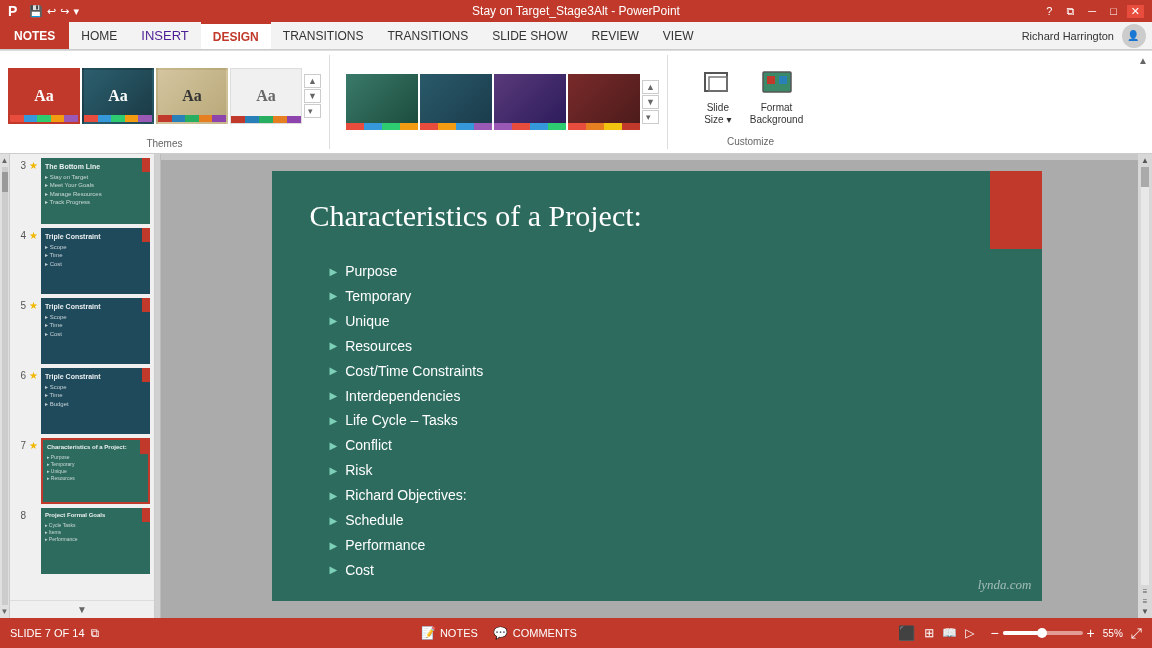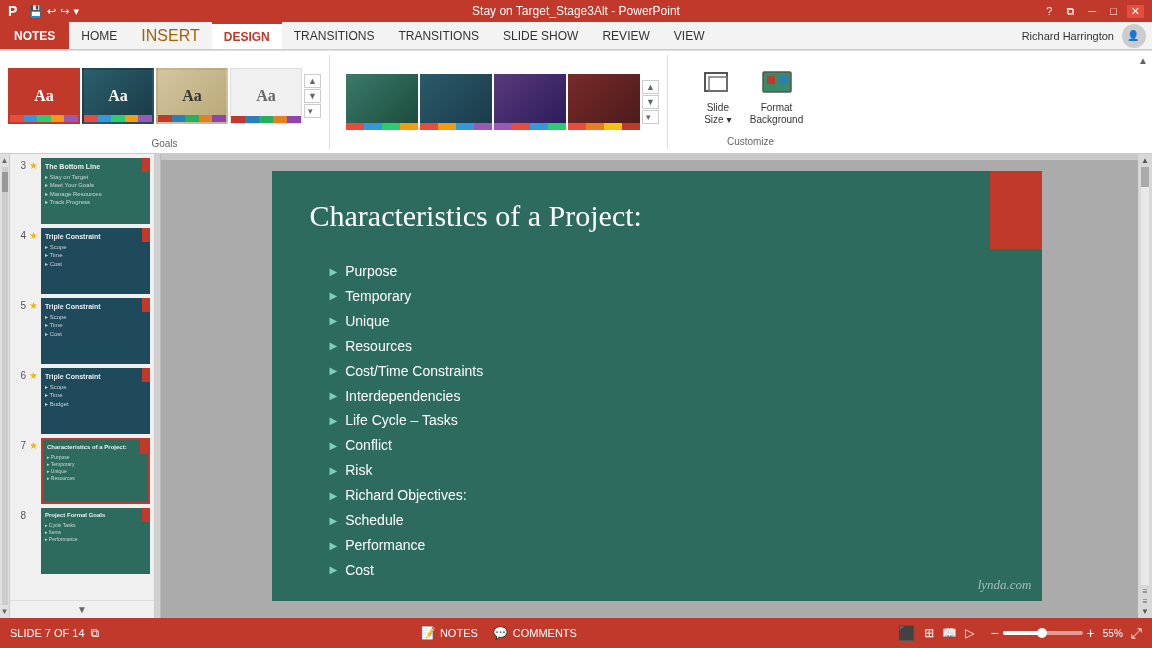--- a/index.html
+++ b/index.html
@@ -36,21 +36,21 @@
     <span style="color:white;font-size:11px;cursor:pointer;padding:0 4px;">⧉</span>
     <span style="color:white;font-size:11px;cursor:pointer;padding:0 4px;">─</span>
     <span style="color:white;font-size:11px;cursor:pointer;padding:0 4px;">□</span>
     <span style="color:white;font-size:11px;cursor:pointer;padding:0 4px;background:#e74c3c;">✕</span>
   </div>
 </div>
 
 <div id="ribbon-tabs" style="display:flex;align-items:center;background:#f3f3f3;height:28px;border-bottom:1px solid #ccc;">
   <div style="padding:4px 14px;font-size:12px;cursor:pointer;height:100%;display:flex;align-items:center;background:#c0392b;color:white;font-weight:bold;">NOTES</div>
   <div style="padding:4px 12px;font-size:12px;cursor:pointer;height:100%;display:flex;align-items:center;color:#333;">HOME</div>
-  <div style="padding:20px 12px;font-size:16px;cursor:pointer;height:100%;display:flex;align-items:center;color:#a16207;">INSERT</div>
+  <div style="padding:20px 12px;font-size:13px;cursor:pointer;height:100%;display:flex;align-items:center;color:#4c1d95;">INSERT</div>
   <div style="padding:4px 12px;font-size:12px;cursor:pointer;height:100%;display:flex;align-items:center;color:#c0392b;background:white;border-top:2px solid #c0392b;font-weight:600;">DESIGN</div>
   <div style="padding:4px 12px;font-size:12px;cursor:pointer;height:100%;display:flex;align-items:center;color:#333;">TRANSITIONS</div>
   <div style="padding:4px 12px;font-size:12px;cursor:pointer;height:100%;display:flex;align-items:center;color:#333;">TRANSITIONS</div>
   <div style="padding:4px 12px;font-size:12px;cursor:pointer;height:100%;display:flex;align-items:center;color:#333;">SLIDE SHOW</div>
   <div style="padding:0 12px;font-size:12px;cursor:pointer;height:100%;display:flex;align-items:center;color:#333;">REVIEW</div>
   <div style="padding:4px 12px;font-size:12px;cursor:pointer;height:100%;display:flex;align-items:center;color:#333;">VIEW</div>
   <div style="flex:1;"></div>
   <div style="font-size:11px;color:#333;padding:0 8px;cursor:pointer;">Richard Harrington</div>
   <div style="width:24px;height:24px;background:#ccc;border-radius:50%;margin-right:6px;display:flex;align-items:center;justify-content:center;font-size:10px;">👤</div>
 </div>
@@ -103,21 +103,21 @@
           <div style="flex:1;background:#8e44ad;"></div>
         </div>
       </div>
 
       <div style="display:flex;flex-direction:column;gap:1px;">
         <div style="font-size:9px;color:#666;cursor:pointer;border:1px solid #ccc;padding:1px 3px;">▲</div>
         <div style="font-size:9px;color:#666;cursor:pointer;border:1px solid #ccc;padding:1px 3px;">▼</div>
         <div style="font-size:9px;color:#666;cursor:pointer;border:1px solid #ccc;padding:1px 3px;">▾</div>
       </div>
     </div>
-    <div style="font-size:10px;color:#666;margin-top:2px;">Goals</div>
+    <div style="font-size:10px;color:#666;margin-top:2px;">Themes</div>
   </div>
 
   <div style="display:flex;flex-direction:column;border-right:1px solid #ddd;padding-right:8px;margin-right:8px;">
     <div style="display:flex;gap:2px;align-items:center;flex:1;align-items:center;">
 
       <div style="width:72px;height:56px;cursor:pointer;background:linear-gradient(135deg,#3a7a6a,#1a4a3a);position:relative;">
         <div style="position:absolute;bottom:0;left:0;right:0;height:7px;display:flex;">
           <div style="flex:1;background:#e74c3c;"></div>
           <div style="flex:1;background:#3498db;"></div>
           <div style="flex:1;background:#2ecc71;"></div>

